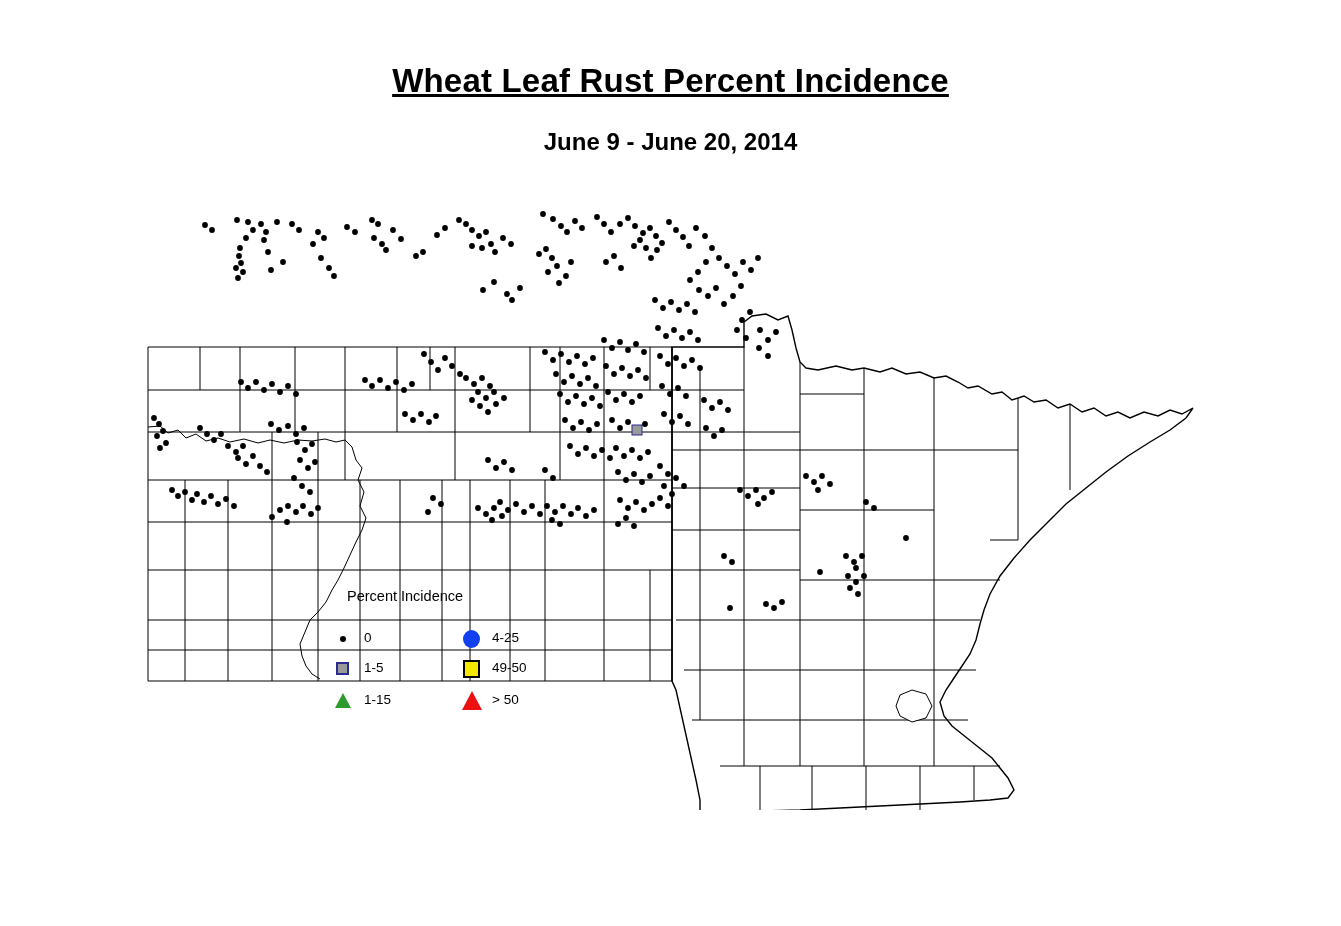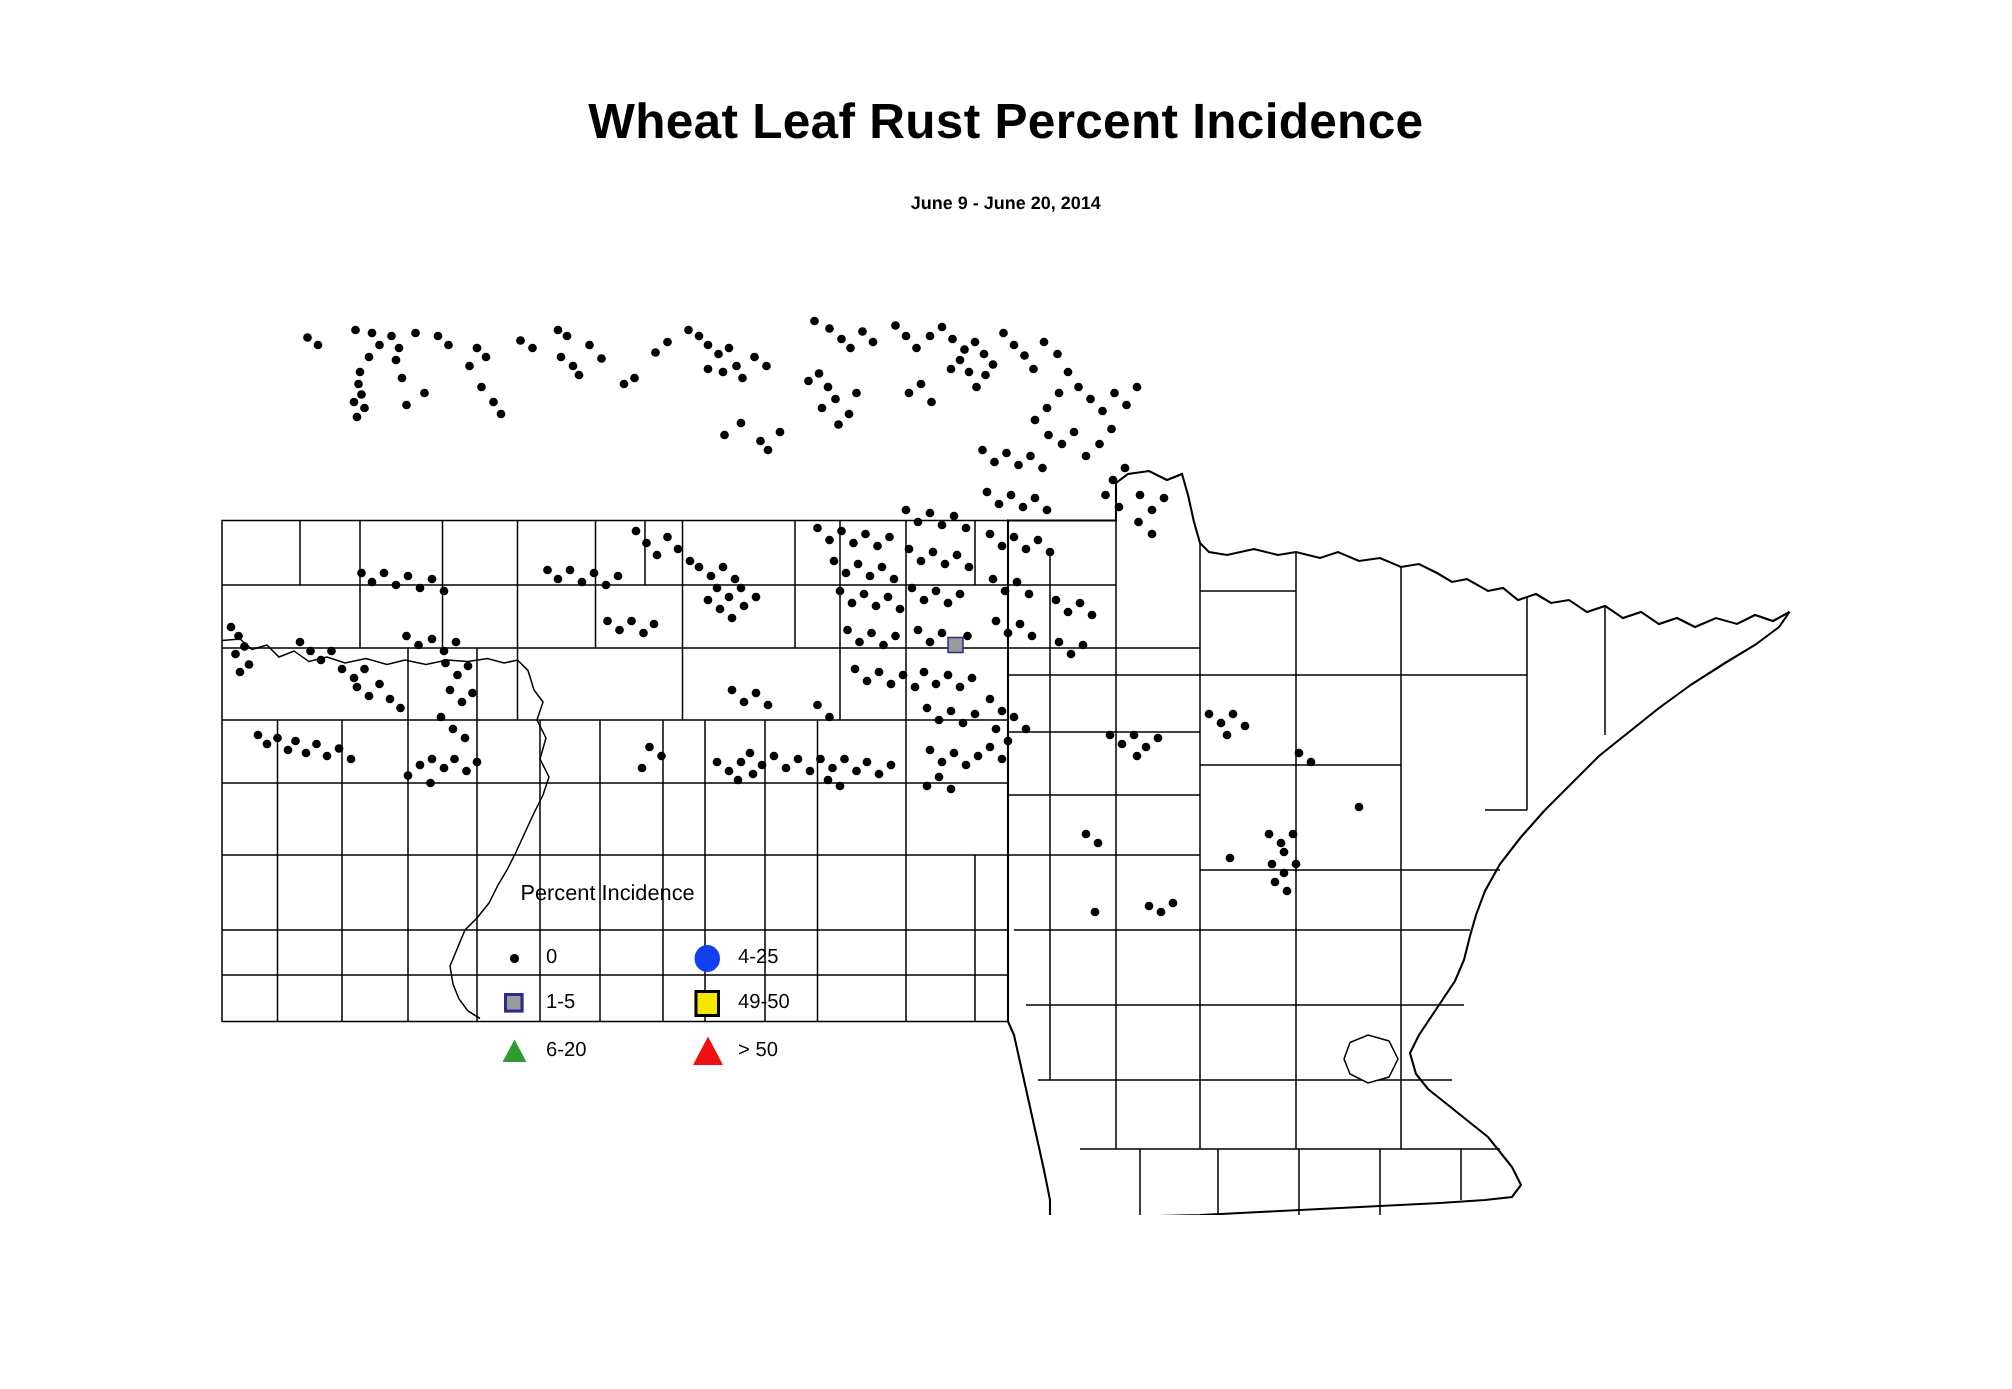--- a/index.html
+++ b/index.html
@@ -1,23 +1,23 @@
 <!DOCTYPE html>
 <html><head>
 <meta charset="utf-8">
 <style>
   html,body{margin:0;padding:0;background:#ffffff;}
   body{width:1341px;height:926px;position:relative;overflow:hidden;
        font-family:"Liberation Sans","DejaVu Sans",sans-serif;color:#000;}
   #page{position:absolute;left:0;top:0;width:1341px;height:926px;background:#fff;}
 
   .title{position:absolute;left:0;top:62px;width:1341px;text-align:center;
-         font-size:33px;font-weight:bold;letter-spacing:.2px;}
+         font-size:33px;font-weight:bold;letter-spacing:.2px;text-decoration:underline;}
   .subtitle{position:absolute;left:0;top:128px;width:1341px;text-align:center;
-            font-size:12px;font-weight:bold;}
+            font-size:24px;font-weight:bold;}
 
   #mapwrap{position:absolute;left:0;top:150px;width:1341px;height:660px;}
   svg{display:block;}
 
   .county{fill:#ffffff;stroke:#000000;stroke-width:1;vector-effect:non-scaling-stroke;}
   .stateline{fill:none;stroke:#000000;stroke-width:1.4;vector-effect:non-scaling-stroke;}
   .river{fill:none;stroke:#000000;stroke-width:1;vector-effect:non-scaling-stroke;}
   .lake{fill:#ffffff;stroke:#000000;stroke-width:1;vector-effect:non-scaling-stroke;}
 
   .pt0{fill:#000000;}
@@ -571,21 +571,21 @@
     <div class="leg-row colA r2">
       <span class="leg-sym">
           <i class="sw-sq-gray"></i>
         </span>
       <span class="leg-lab">1-5</span>
     </div>
     <div class="leg-row colA r3">
       <span class="leg-sym">
           <i class="sw-tri-green"></i>
         </span>
-      <span class="leg-lab">6-20</span>
+      <span class="leg-lab">1-15</span>
     </div>
 
     <div class="leg-row colB r1">
       <span class="leg-sym">
           <i class="sw-circ-blue"></i>
         </span>
       <span class="leg-lab">4-25</span>
     </div>
     <div class="leg-row colB r2">
       <span class="leg-sym">

